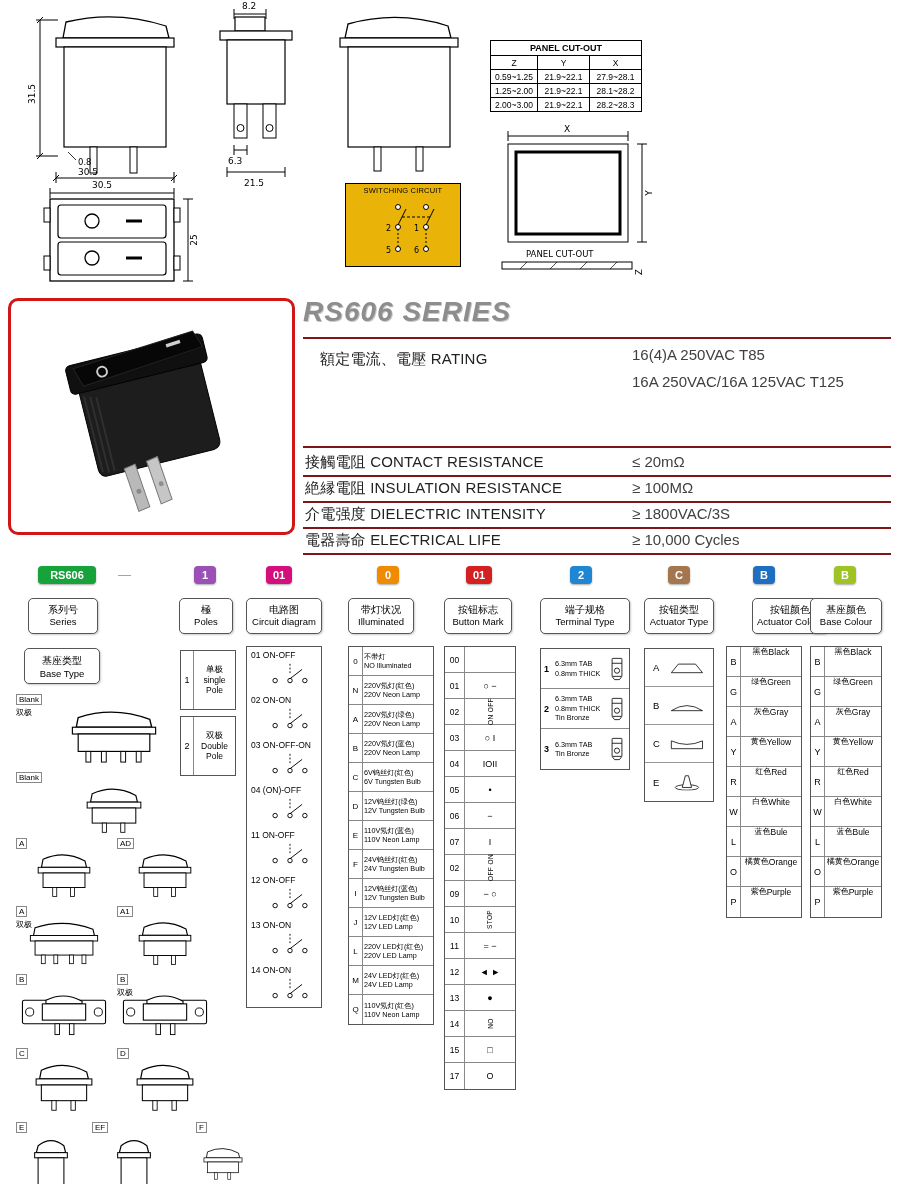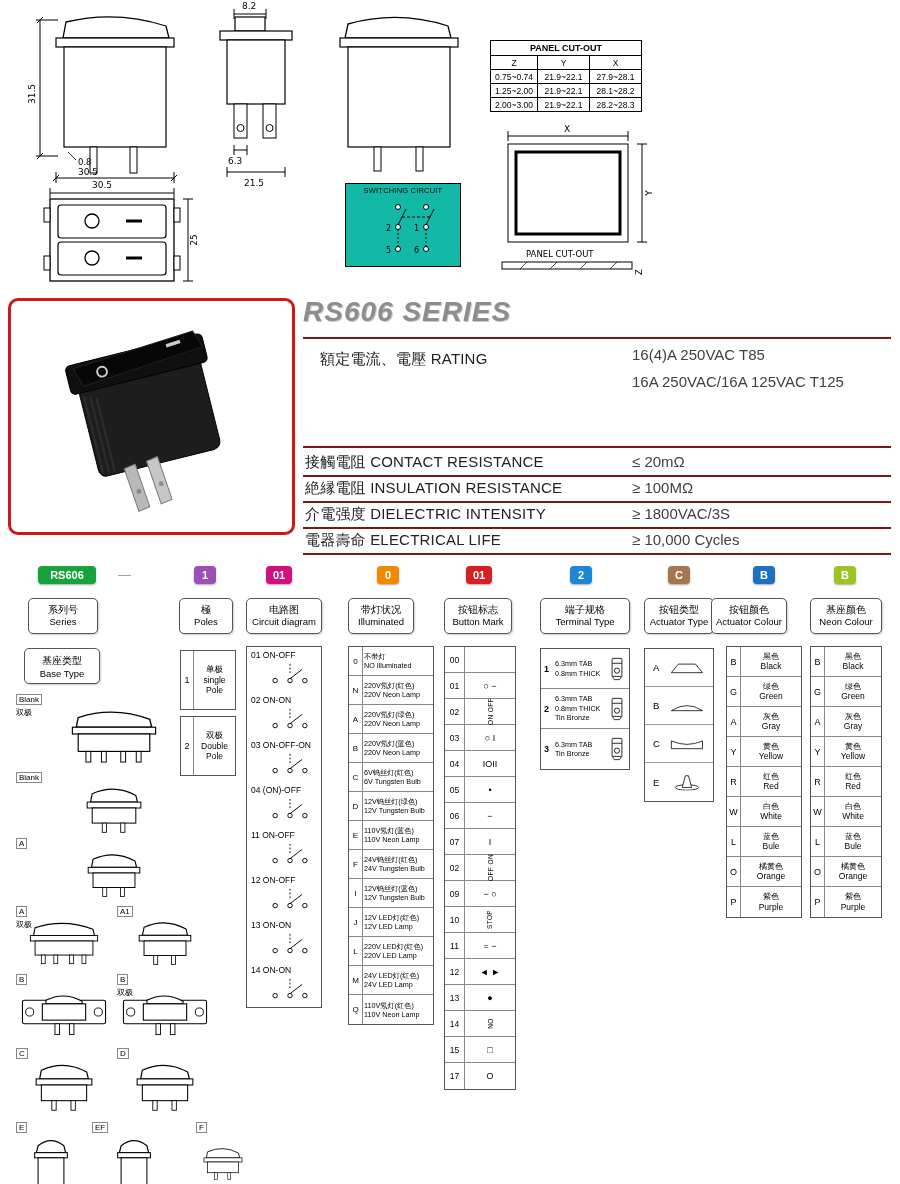--- a/index.html
+++ b/index.html
@@ -10,21 +10,21 @@
 
   
   .pc-table{border:1px solid #000;font-size:8.5px;text-align:center;background:#fff}
   .pc-title{border-bottom:1px solid #000;font-size:9px;padding:2px 0;font-weight:bold}
   .pc-row,.pc-head{display:flex;border-bottom:1px solid #000}
   .pc-row:last-child{border-bottom:none}
   .pc-c1{width:46px;padding:1.5px 0}
   .pc-c2,.pc-c3{width:52px;border-left:1px solid #000;padding:1.5px 0}
 
   
-  .sc-box{border:1px solid #000;background:#14b8a6}
+  .sc-box{border:1px solid #000;background:#eab308}
   .sc-title{font-size:7.5px;text-align:center;padding:2px 0 0;letter-spacing:.2px}
 
   
   #product-box{left:8px;top:298px;width:287px;height:237px;border:3px solid #d01616;border-radius:10px;display:flex;align-items:center;justify-content:center;background:#fff}
 
   
   #series-title{left:303px;top:296px;font-size:28px;font-weight:bold;font-style:italic;color:#8d8d8d;letter-spacing:1px;text-shadow:1px 1px 0 #c6c6c6}
   .redline{height:2px;background:#7e1517}
   .spec-label{font-size:15px;color:#222;letter-spacing:.2px}
   .spec-value{font-size:15px;color:#404040}
@@ -46,21 +46,21 @@
   .il-cn{font-size:7.2px;line-height:1.25}
   .il-en{font-size:7.2px;line-height:1.25}
 
   .bm-row{height:26px}
   .bm-code{width:20px;font-size:8.5px}
   .bm-mark{flex:1;display:flex;align-items:center;justify-content:center;font-size:9px}
   .bm-row.rot .bm-mark span{display:inline-block;transform:rotate(-90deg);font-size:6.5px;letter-spacing:.4px;white-space:nowrap}
 
   .col-row{height:30px}
   .col-code{width:14px;font-size:9px}
-  .col-text{flex:1;display:flex;flex-direction:column;justify-content:center;text-align:center}
+  .col-text{flex:1;display:flex;justify-content:center;text-align:center}
   .col-cn{font-size:8px;line-height:1.2}
   .col-en{font-size:8.5px;line-height:1.2}
 
   .cir-item{padding:3px 4px 4px}
   .cir-line{font-size:8.5px}
   .cir-item svg{display:block;margin:2px 0 0 8px}
 
   .pole-box{position:absolute;left:180px;width:56px;height:60px;border:1px solid #555;display:flex;background:#fff}
   .pole-code{width:13px;border-right:1px solid #888;display:flex;align-items:center;justify-content:center;font-size:9px}
   .pole-text{flex:1;display:flex;flex-direction:column;justify-content:center;text-align:center;font-size:8.5px;line-height:1.25}
@@ -216,21 +216,21 @@
 <div class="abs pc-table" style="left:490px;top:40px;width:152px">
   <div class="pc-title">PANEL CUT-OUT</div>
   <div class="pc-head">
     <span class="pc-c1">Z</span>
     <span class="pc-c2">Y</span>
     <span class="pc-c3">X</span>
   </div>
   <div>
 
   <div class="pc-row">
-      <span class="pc-c1">0.75~0.74</span>
+      <span class="pc-c1">0.59~1.25</span>
       <span class="pc-c2">21.9~22.1</span>
       <span class="pc-c3">27.9~28.1</span>
     </div>
       <div class="pc-row">
       <span class="pc-c1">1.25~2.00</span>
       <span class="pc-c2">21.9~22.1</span>
       <span class="pc-c3">28.1~28.2</span>
     </div>
       <div class="pc-row">
       <span class="pc-c1">2.00~3.00</span>
@@ -390,27 +390,27 @@
   <span class="en">Button Mark</span>
 </div>
 <div class="hdr" style="left:540px;width:90px">
   <span class="cn">端子规格</span>
   <span class="en">Terminal Type</span>
 </div>
 <div class="hdr" style="left:644px;width:70px">
   <span class="cn">按钮类型</span>
   <span class="en">Actuator Type</span>
 </div>
-<div class="hdr" style="left:711px;width:76px">
+<div class="hdr" style="left:752px;width:76px">
   <span class="cn">按钮颜色</span>
   <span class="en">Actuator Colour</span>
 </div>
 <div class="hdr" style="left:810px;width:72px">
   <span class="cn">基座颜色</span>
-  <span class="en">Neon Colour</span>
+  <span class="en">Base Colour</span>
 </div>
 
 <div id="bt-hdr">
   <span class="cn">基座类型</span>
   <span class="en">Base Type</span>
 </div>
 
 <div id="base-grid">
   <div class="bt-row" style="min-height:74px">
     <div class="bt-cell">
@@ -429,20 +429,26 @@
         </svg>
     </div>
   </div>
   <div class="bt-row" style="min-height:64px">
     <div class="bt-cell">
       <span class="bt-label">A</span>
       <svg width="74" height="50">
           <use href="#sym-rocker"></use>
         </svg>
     </div>
+    <div class="bt-cell">
+      <span class="bt-label">AD</span>
+      <svg width="74" height="50">
+          <use href="#sym-rocker"></use>
+        </svg>
+    </div>
   </div>
   <div class="bt-row" style="min-height:64px">
     <div class="bt-cell">
       <span class="bt-label">A</span>
       <span class="bt-sub">双极</span>
       <svg width="86" height="50">
           <use href="#sym-rocker-double"></use>
         </svg>
     </div>
     <div class="bt-cell">

